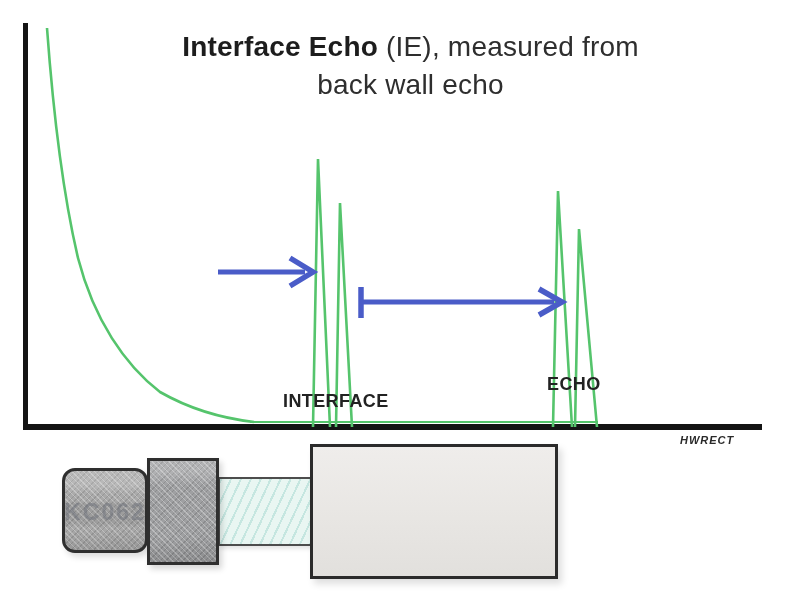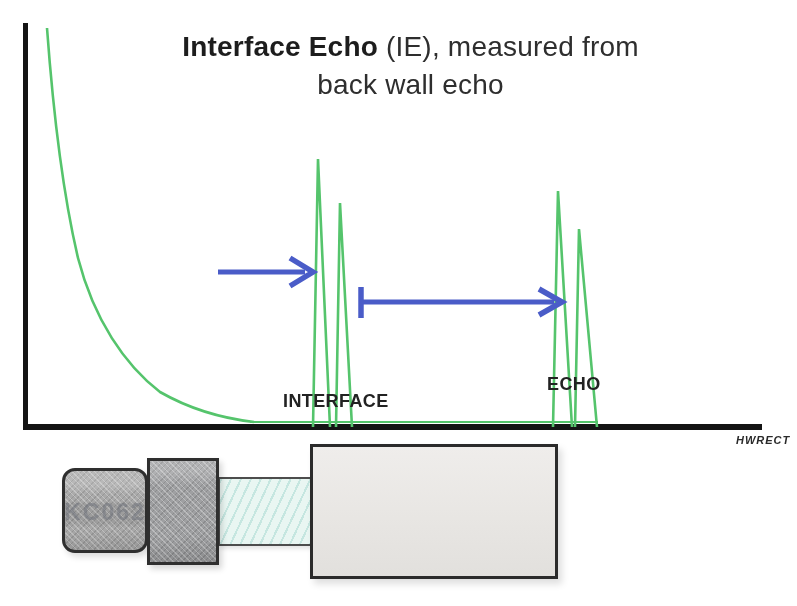--- a/index.html
+++ b/index.html
@@ -98,21 +98,21 @@
 
     <g>
       <line x1="361" y1="287" x2="361" y2="318" stroke-width="5.5" stroke="#4a5cc8"></line>
       <line x1="361" y1="302" x2="554" y2="302" stroke-width="5" stroke="#4a5cc8"></line>
       <path d="M539,289 L562,302 L539,315" fill="none" stroke-width="5.5" stroke="#4a5cc8"></path>
     </g>
   </svg>
 
   <div class="peak-label" style="left:283px;top:391px;">INTERFACE</div>
   <div class="peak-label" style="left:547px;top:374px;">ECHO</div>
-  <div class="watermark" style="left:736px;top:434px;">HWRECT</div>
+  <div class="watermark" style="left:680px;top:434px;">HWRECT</div>
 
   <div>
     <div class="part delay-line"></div>
     <div class="part cap">
       <span class="engraving">KC062</span>
     </div>
     <div class="part ring"></div>
     <div class="part body-case"></div>
   </div>
 

